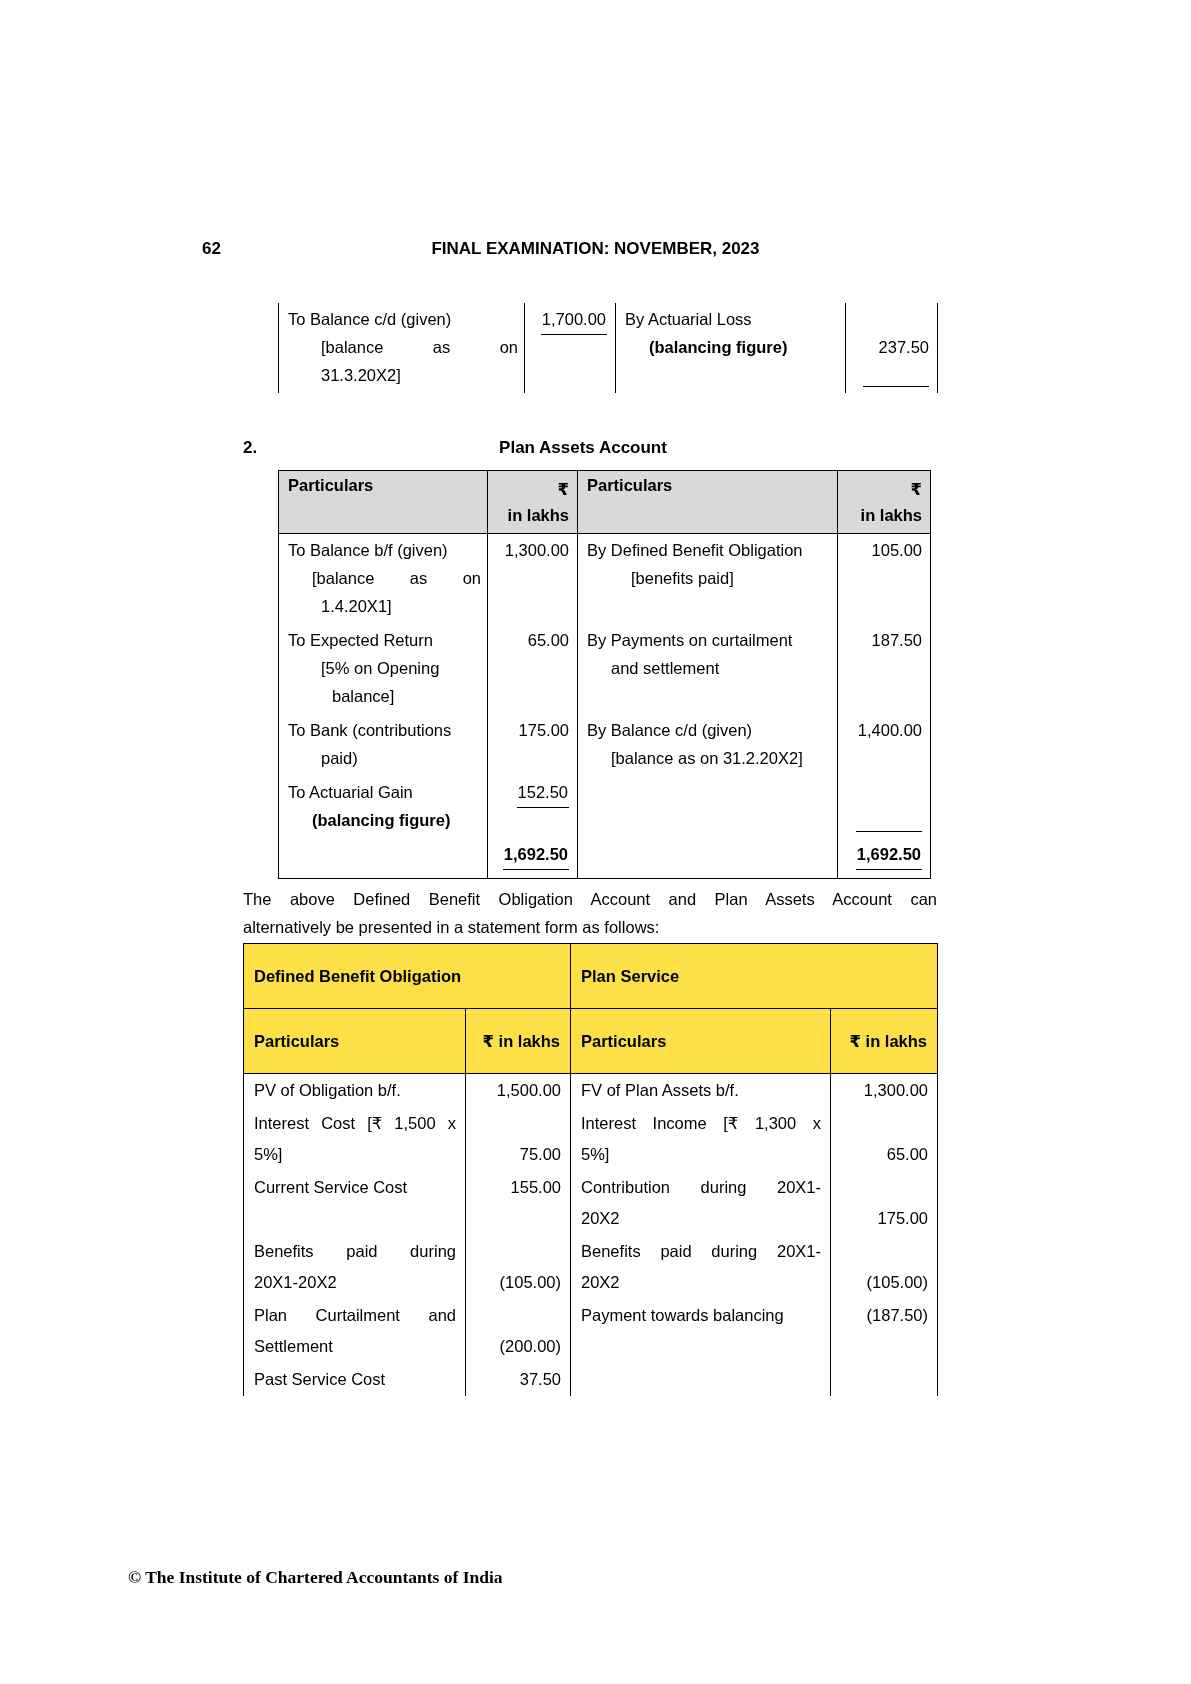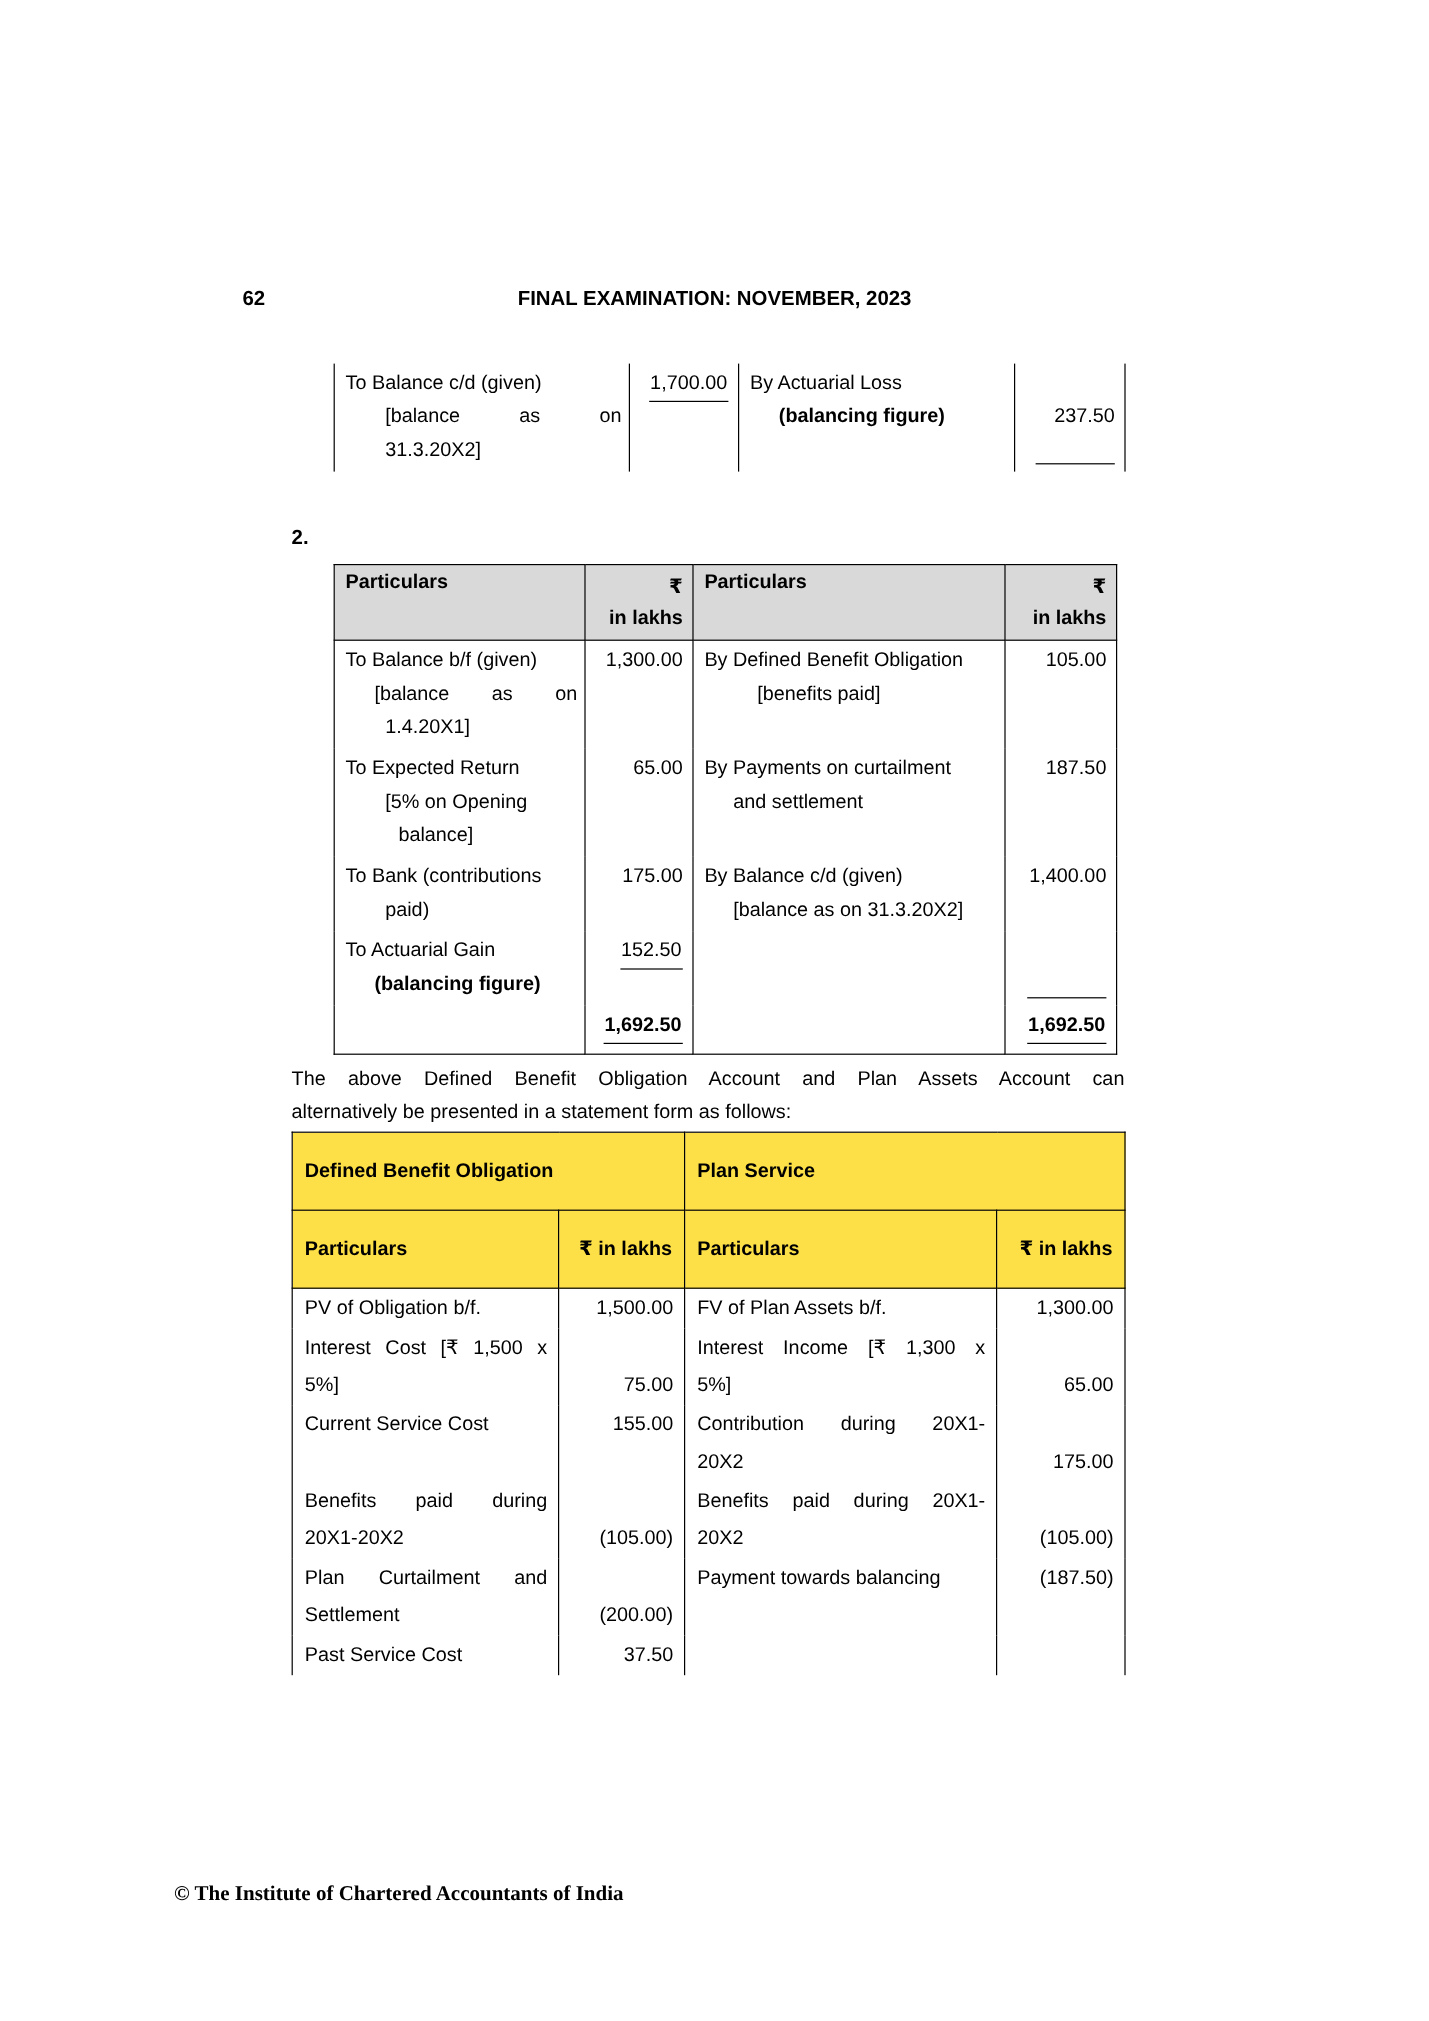--- a/index.html
+++ b/index.html
@@ -46,21 +46,21 @@
 
   #st { position:absolute; left:243px; top:903px; width:694px; border-collapse:collapse; table-layout:fixed; }
   #st td, #st th { border-left:1.6px solid #000; border-right:1.6px solid #000; }
   #st th { background:#fde047; font-weight:700; text-align:left; padding:20px 10px;
            border-top:1.6px solid #000; border-bottom:1.6px solid #000; line-height:24px; }
   #st th.amt-h { text-align:right; }
   #st td { vertical-align:top; padding:1px 9px 1px 10px; line-height:31px; }
   #st td.amt { text-align:right; }
   #st td.vb { vertical-align:bottom; }
 
-  #footer { position:absolute; left:145px; top:1527px; font-family:"Liberation Serif","DejaVu Serif",serif;
+  #footer { position:absolute; left:128px; top:1527px; font-family:"Liberation Serif","DejaVu Serif",serif;
             font-weight:700; font-size:17.5px; }
 </style>
 </head>
 <body>
 
 <div class="page">
 
   <span class="page-num">62</span>
   <div class="page-title">FINAL EXAMINATION: NOVEMBER, 2023</div>
 
@@ -88,20 +88,21 @@
       <td class="amt relcell">
         <span class="line sp1">237.50</span>
         <span class="rule-abs"></span>
       </td>
     </tr>
   </tbody>
     </table>
 
   <div id="sec2">
     <span class="num">2.</span>
+    <span class="ttl">Plan Assets Account</span>
   </div>
 
   <table class="acct" id="pa">
     <colgroup>
       <col style="width:209px">
         <col style="width:90px">
         <col style="width:260px">
         <col style="width:93px">
     </colgroup>
     <tbody>
@@ -154,21 +155,21 @@
     <tr>
       <td class="part">
         <span class="line">To Bank (contributions</span>
         <span class="line i32">paid)</span>
       </td>
       <td class="amt">
         <span>175.00</span>
       </td>
       <td class="part">
         <span class="line">By Balance c/d (given)</span>
-        <span class="line i24">[balance as on 31.3.20X2]</span>
+        <span class="line i24">[balance as on 31.2.20X2]</span>
       </td>
       <td class="amt">
         <span>1,400.00</span>
       </td>
     </tr>
     <tr>
       <td class="part">
         <span class="line">To Actuarial Gain</span>
         <span class="line i24 b">(balancing figure)</span>
       </td>

